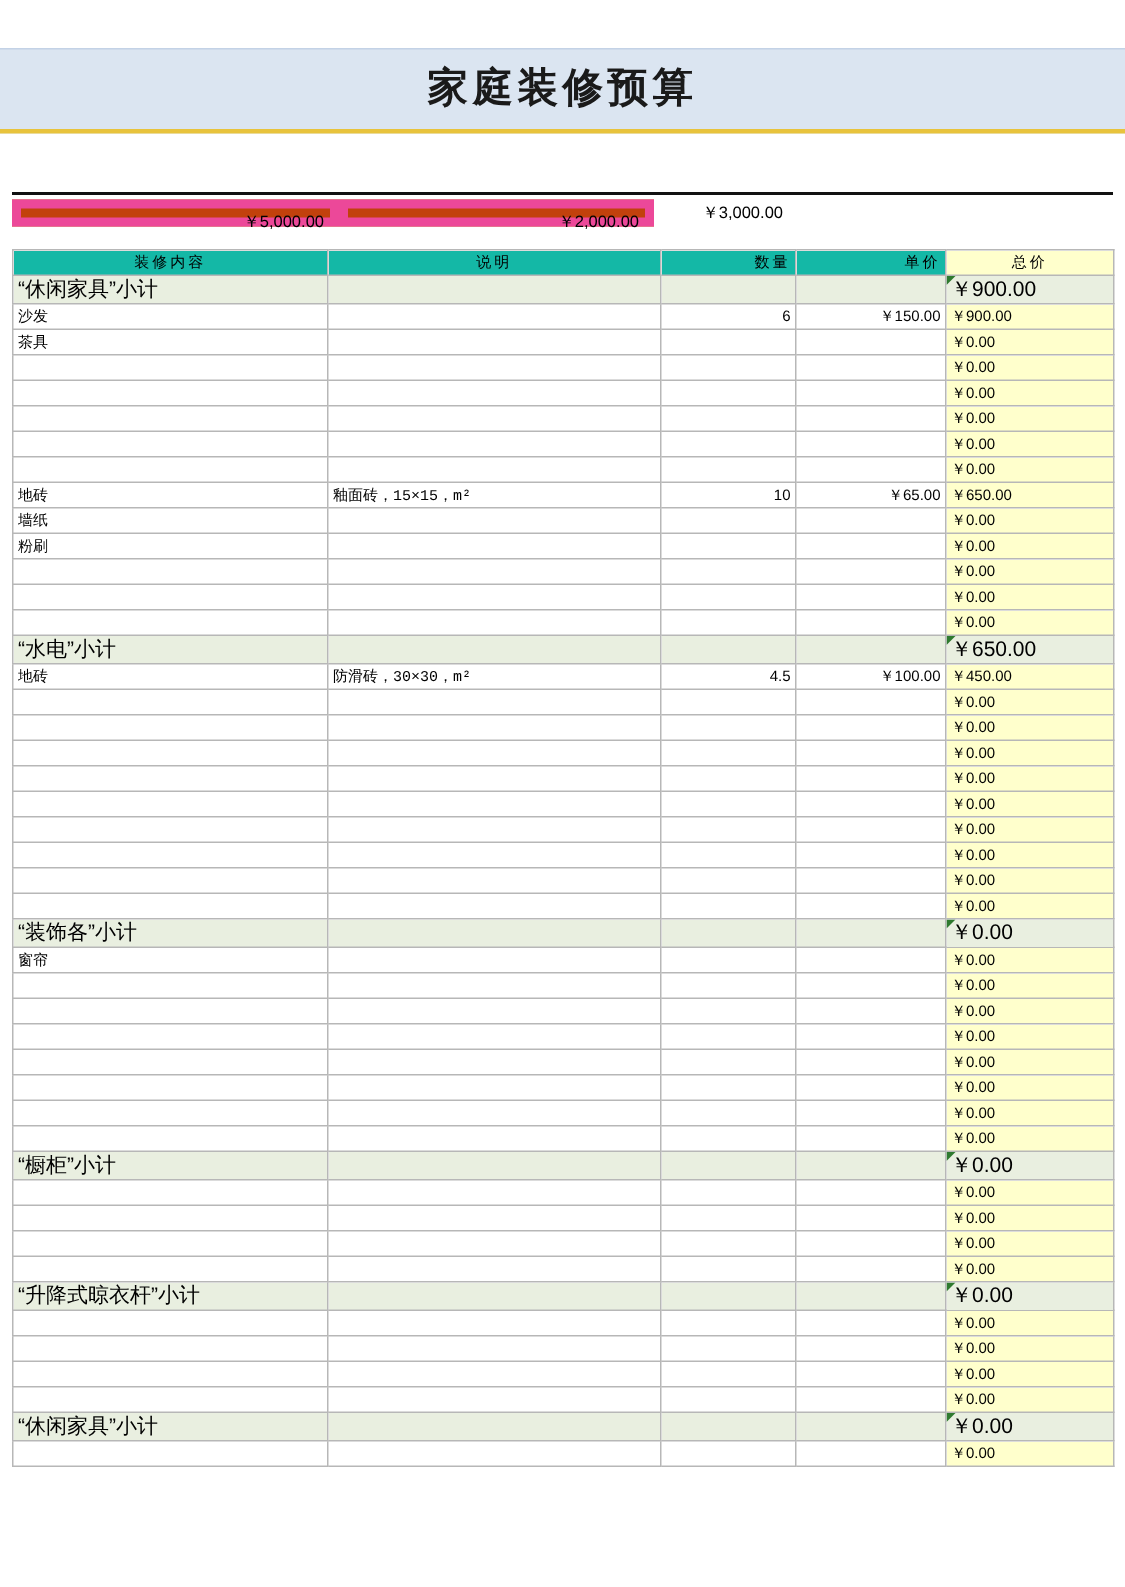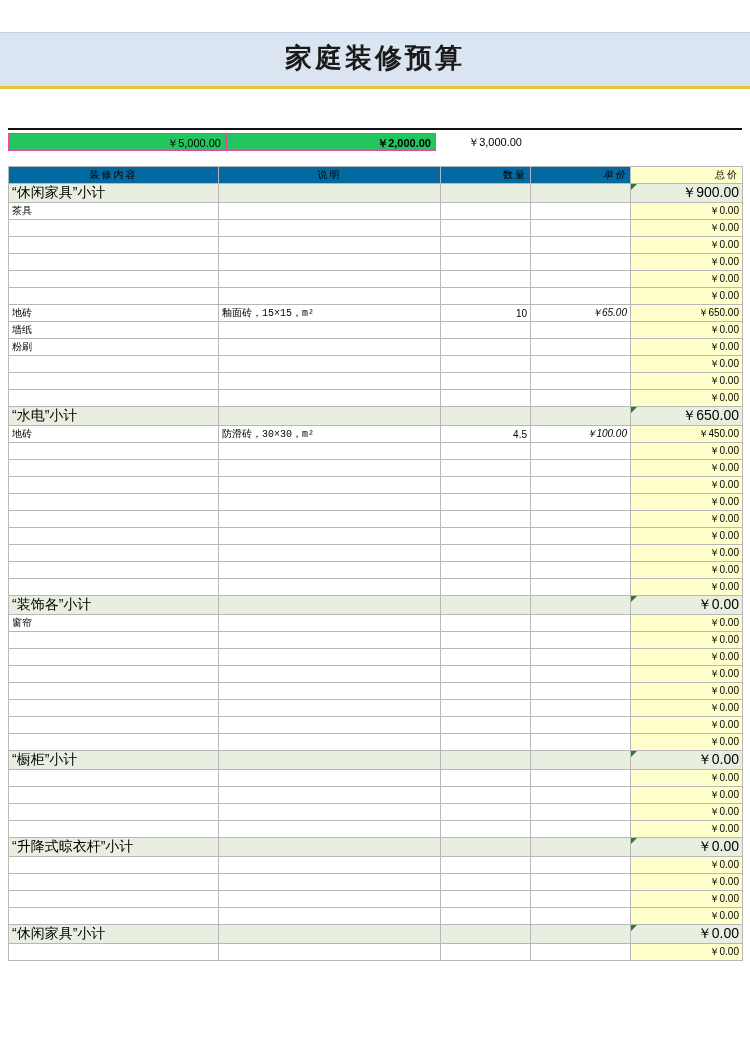--- a/index.html
+++ b/index.html
@@ -74,28 +74,28 @@
     left: 8px;
     top: 133px;
     width: 734px;
     height: 18px;
   }
   .sv {
     position: absolute;
     height: 18px;
     line-height: 18px;
     box-sizing: border-box;
-    background: #22c55e;
-    border: 1px solid #ec4899;
+    background: #c2410c;
+    border: 6px solid #ec4899;
     text-align: right;
     padding-right: 4px;
     font-size: 11px;
   }
   .sv-limit { left: 0px;   width: 218px; }
-  .sv-total { left: 218px; width: 210px; font-weight: bold; }
+  .sv-total { left: 218px; width: 210px; }
   .sv-diff  { left: 428px; width: 90px;  background: #ffffff; border: none; }
 
   
   table.grid {
     position: absolute;
     left: 8px;
     top: 166px;
     width: 734px;
     border-collapse: collapse;
     table-layout: fixed;
@@ -110,27 +110,27 @@
     white-space: nowrap;
     font-weight: normal;
   }
   thead th {
     height: 19px;
     border-top: 2px solid #111;
     border-bottom: 1px solid #b7b7b7;
     font-size: 10px;
     text-align: center;
     letter-spacing: 2px;
-    background: #0369a1;
+    background: #14b8a6;
   }
   .c-item  { width: 210px; }
   .c-desc  { width: 222px; }
   .c-qty   { width: 90px;  text-align: right; }
-  .c-price { width: 100px; text-align: right; font-style: italic; }
-  .c-total { width: 112px; text-align: right; background: #ffffcc; }
+  .c-price { width: 100px; text-align: right; }
+  .c-total { width: 112px; background: #ffffcc; }
 
   tr.subtotal td {
     background: #e9efe0;
     font-size: 14px;
   }
   tr.subtotal td.c-total {
     background: #e9efe0;
     position: relative;
   }
   tr.subtotal td.c-total::before {
@@ -182,20 +182,27 @@
     </thead>
     <tbody id="rows-body">
         <tr class="subtotal">
           <td class="c-item">“休闲家具”小计</td>
           <td class="c-desc"></td>
           <td class="c-qty"></td>
           <td class="c-price"></td>
           <td class="c-total">￥900.00</td>
         </tr>
         <tr class="data">
+          <td class="c-item">沙发</td>
+          <td class="c-desc"></td>
+          <td class="c-qty">6</td>
+          <td class="c-price">￥150.00</td>
+          <td class="c-total">￥900.00</td>
+        </tr>
+        <tr class="data">
           <td class="c-item">茶具</td>
           <td class="c-desc"></td>
           <td class="c-qty"></td>
           <td class="c-price"></td>
           <td class="c-total">￥0.00</td>
         </tr>
         <tr class="data">
           <td class="c-item"></td>
           <td class="c-desc"></td>
           <td class="c-qty"></td>

